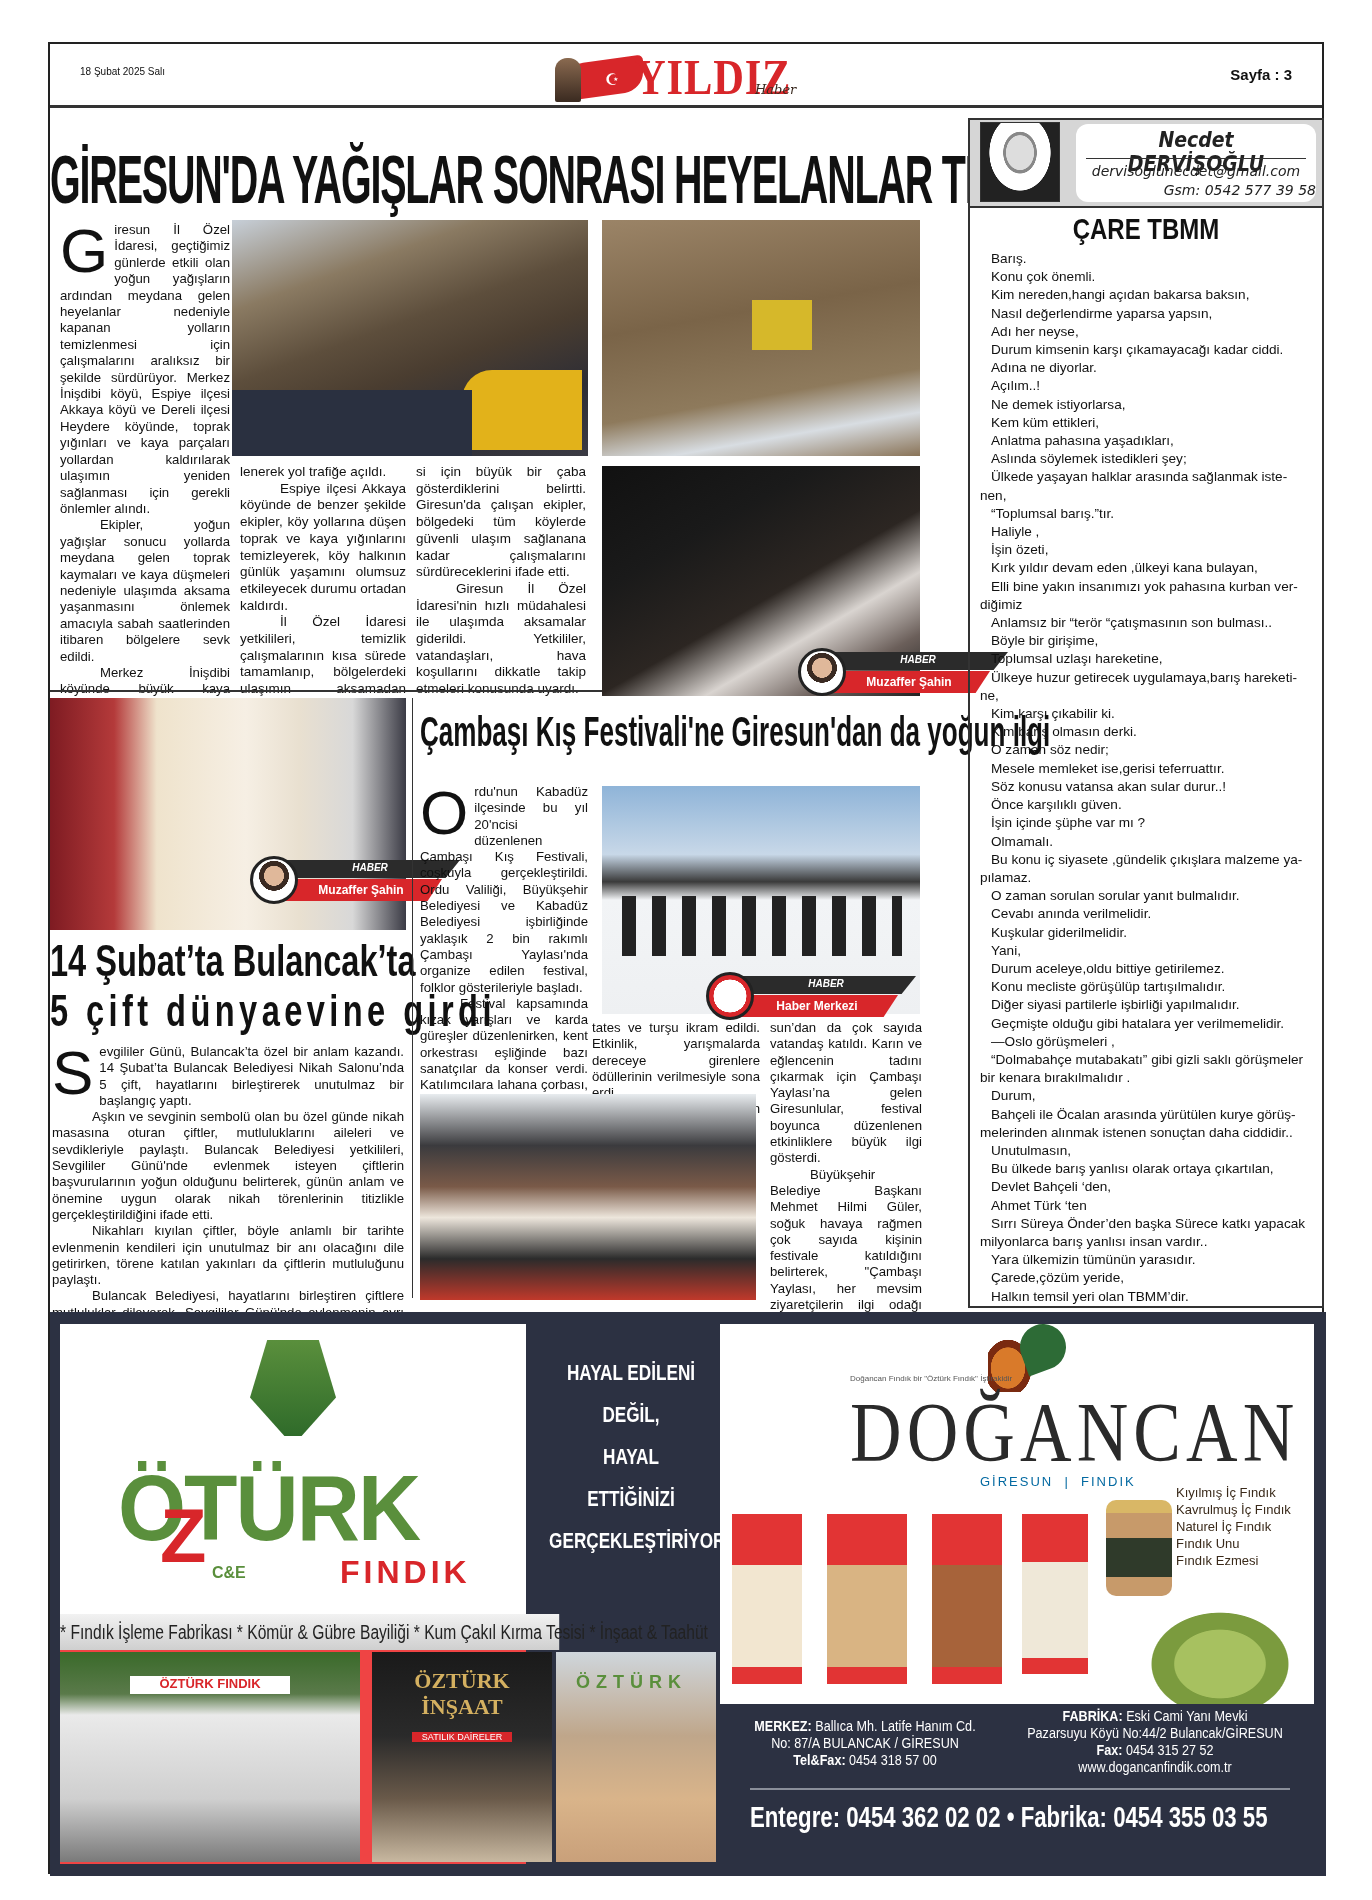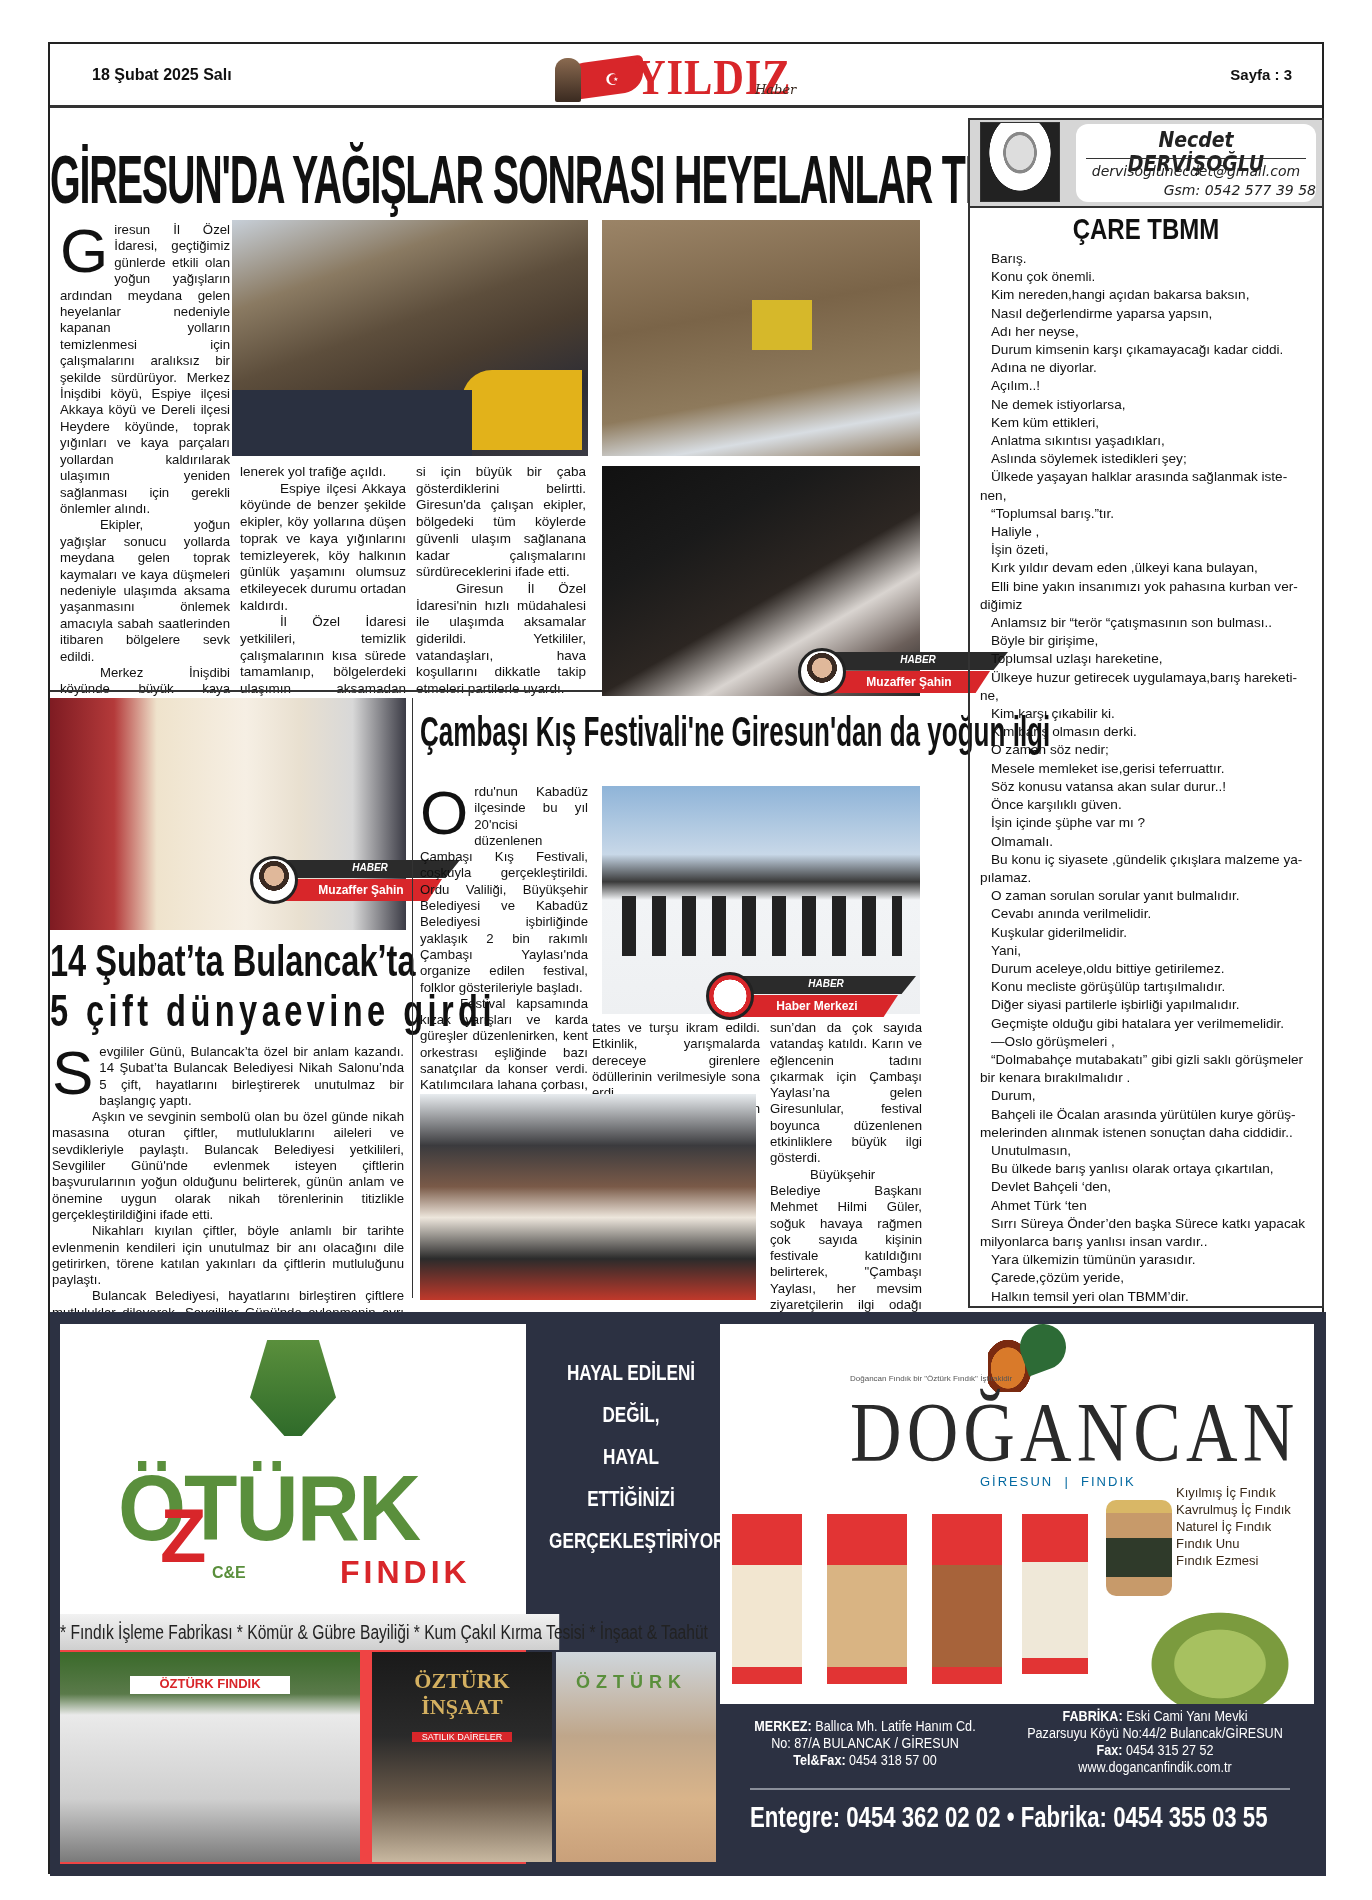--- a/index.html
+++ b/index.html
@@ -1,20 +1,20 @@
 <!DOCTYPE html>
 <html><head>
 <meta charset="utf-8">
 <style>
 *{box-sizing:border-box;margin:0;padding:0}
 html,body{width:1372px;height:1900px;background:#fff;overflow:hidden}
 body{font-family:"Liberation Sans",sans-serif;color:#111;position:relative}
 .page{position:absolute;left:48px;top:42px;width:1276px;height:1832px;border:2px solid #222}
 .hdr{position:absolute;left:0;top:0;width:100%;height:64px;border-bottom:3px solid #333}
-.hdr-date{position:absolute;left:42px;top:22px;font-size:16px;font-weight:bold}
+.hdr-date{position:absolute;left:30px;top:22px;font-size:10px;font-weight:normal}
 .hdr-page{position:absolute;right:30px;top:22px;font-size:15px;font-weight:bold}
 .logo{position:absolute;left:505px;top:6px;width:270px;height:54px}
 .logo .flag{position:absolute;left:8px;top:10px;width:80px;height:36px;background:#d8262a;border-radius:20px 6px 18px 4px;transform:skewY(-8deg)}
 .logo .portrait{position:absolute;left:0;top:8px;width:26px;height:44px;background:linear-gradient(#8a6a50,#3a2a20);border-radius:12px 12px 2px 2px}
 .logo .crescent{position:absolute;left:50px;top:20px;color:#fff;font-size:16px}
 .logo .name{position:absolute;left:80px;top:-2px;font-family:"Liberation Serif",serif;font-weight:bold;font-size:50px;color:#d8262a;letter-spacing:1px;transform:scaleX(0.85);transform-origin:left}
 .logo .sub{position:absolute;left:200px;top:32px;font-family:"DejaVu Serif",serif;font-style:italic;font-size:13px;color:#3a2a20}
 .headline-main{position:absolute;left:0;top:72px;width:910px;height:130px;font-family:"Liberation Sans",sans-serif;font-weight:bold;font-size:70px;line-height:130px;text-align:center;transform:scaleX(0.58);transform-origin:left;white-space:nowrap;width:1570px;letter-spacing:-1px}
 .col{position:absolute;font-size:13.5px;line-height:16.7px;text-align:justify;hyphens:auto}
 .col p{text-indent:0}
@@ -90,21 +90,21 @@
     <div class="nm">Muzaffer Şahin</div>
   </div>
 
   <div class="col" style="left:190px;top:420px;width:166px">
     <p>lenerek yol trafiğe açıldı.</p>
     <p class="ind">Espiye ilçesi Akkaya köyünde de benzer şekilde ekipler, köy yollarına düşen toprak ve kaya yığınlarını temizleyerek, köy halkının günlük yaşamını olumsuz etkileyecek durumu ortadan kaldırdı.</p>
     <p class="ind">İl Özel İdaresi yetkilileri, temizlik çalışmalarının kısa sürede tamamlanıp, bölgelerdeki ulaşımın aksamadan sağlanabilme-</p>
   </div>
   <div class="col" style="left:366px;top:420px;width:170px">
     <p>si için büyük bir çaba gösterdiklerini belirtti. Giresun'da çalışan ekipler, bölgedeki tüm köylerde güvenli ulaşım sağlanana kadar çalışmalarını sürdüreceklerini ifade etti.</p>
-    <p class="ind">Giresun İl Özel İdaresi'nin hızlı müdahalesi ile ulaşımda aksamalar giderildi. Yetkililer, vatandaşları, hava koşullarını dikkatle takip etmeleri partilerle uyardı.</p>
+    <p class="ind">Giresun İl Özel İdaresi'nin hızlı müdahalesi ile ulaşımda aksamalar giderildi. Yetkililer, vatandaşları, hava koşullarını dikkatle takip etmeleri konusunda uyardı.</p>
   </div>
 
   <div class="hline" style="left:0;top:646px;width:552px;height:2px"></div>
 
   <div class="photo" style="left:0;top:654px;width:356px;height:232px;background:linear-gradient(90deg,#7e1b22 0%,#b43a3a 18%,#efe3cc 30%,#f6efe4 55%,#e9e0d0 70%,#d8d8d8 85%,#3b3b45 100%)"></div>
   <div class="byline" style="left:200px;top:812px">
     <div class="bar1"></div>
       <div class="bar2"></div>
     <div class="av"></div>
     <div class="lbl">HABER</div>
@@ -164,21 +164,21 @@
         <div>Barış.</div>
         <div>Konu çok önemli.</div>
         <div>Kim nereden,hangi açıdan bakarsa baksın,</div>
         <div>Nasıl değerlendirme yaparsa yapsın,</div>
         <div>Adı her neyse,</div>
         <div>Durum kimsenin karşı çıkamayacağı kadar ciddi.</div>
         <div>Adına ne diyorlar.</div>
         <div>Açılım..!</div>
         <div>Ne demek istiyorlarsa,</div>
         <div>Kem küm ettikleri,</div>
-        <div>Anlatma sıkıntısı yaşadıkları,</div>
+        <div>Anlatma pahasına yaşadıkları,</div>
         <div>Aslında söylemek istedikleri şey;</div>
         <div>Ülkede yaşayan halklar arasında sağlanmak iste-</div>
         <div class="wrap">nen,</div>
         <div>“Toplumsal barış.”tır.</div>
         <div>Haliyle ,</div>
         <div>İşin özeti,</div>
         <div>Kırk yıldır devam eden ,ülkeyi kana bulayan,</div>
         <div>Elli bine yakın insanımızı yok pahasına kurban ver-</div>
         <div class="wrap">diğimiz</div>
         <div>Anlamsız bir “terör “çatışmasının son bulması..</div>

